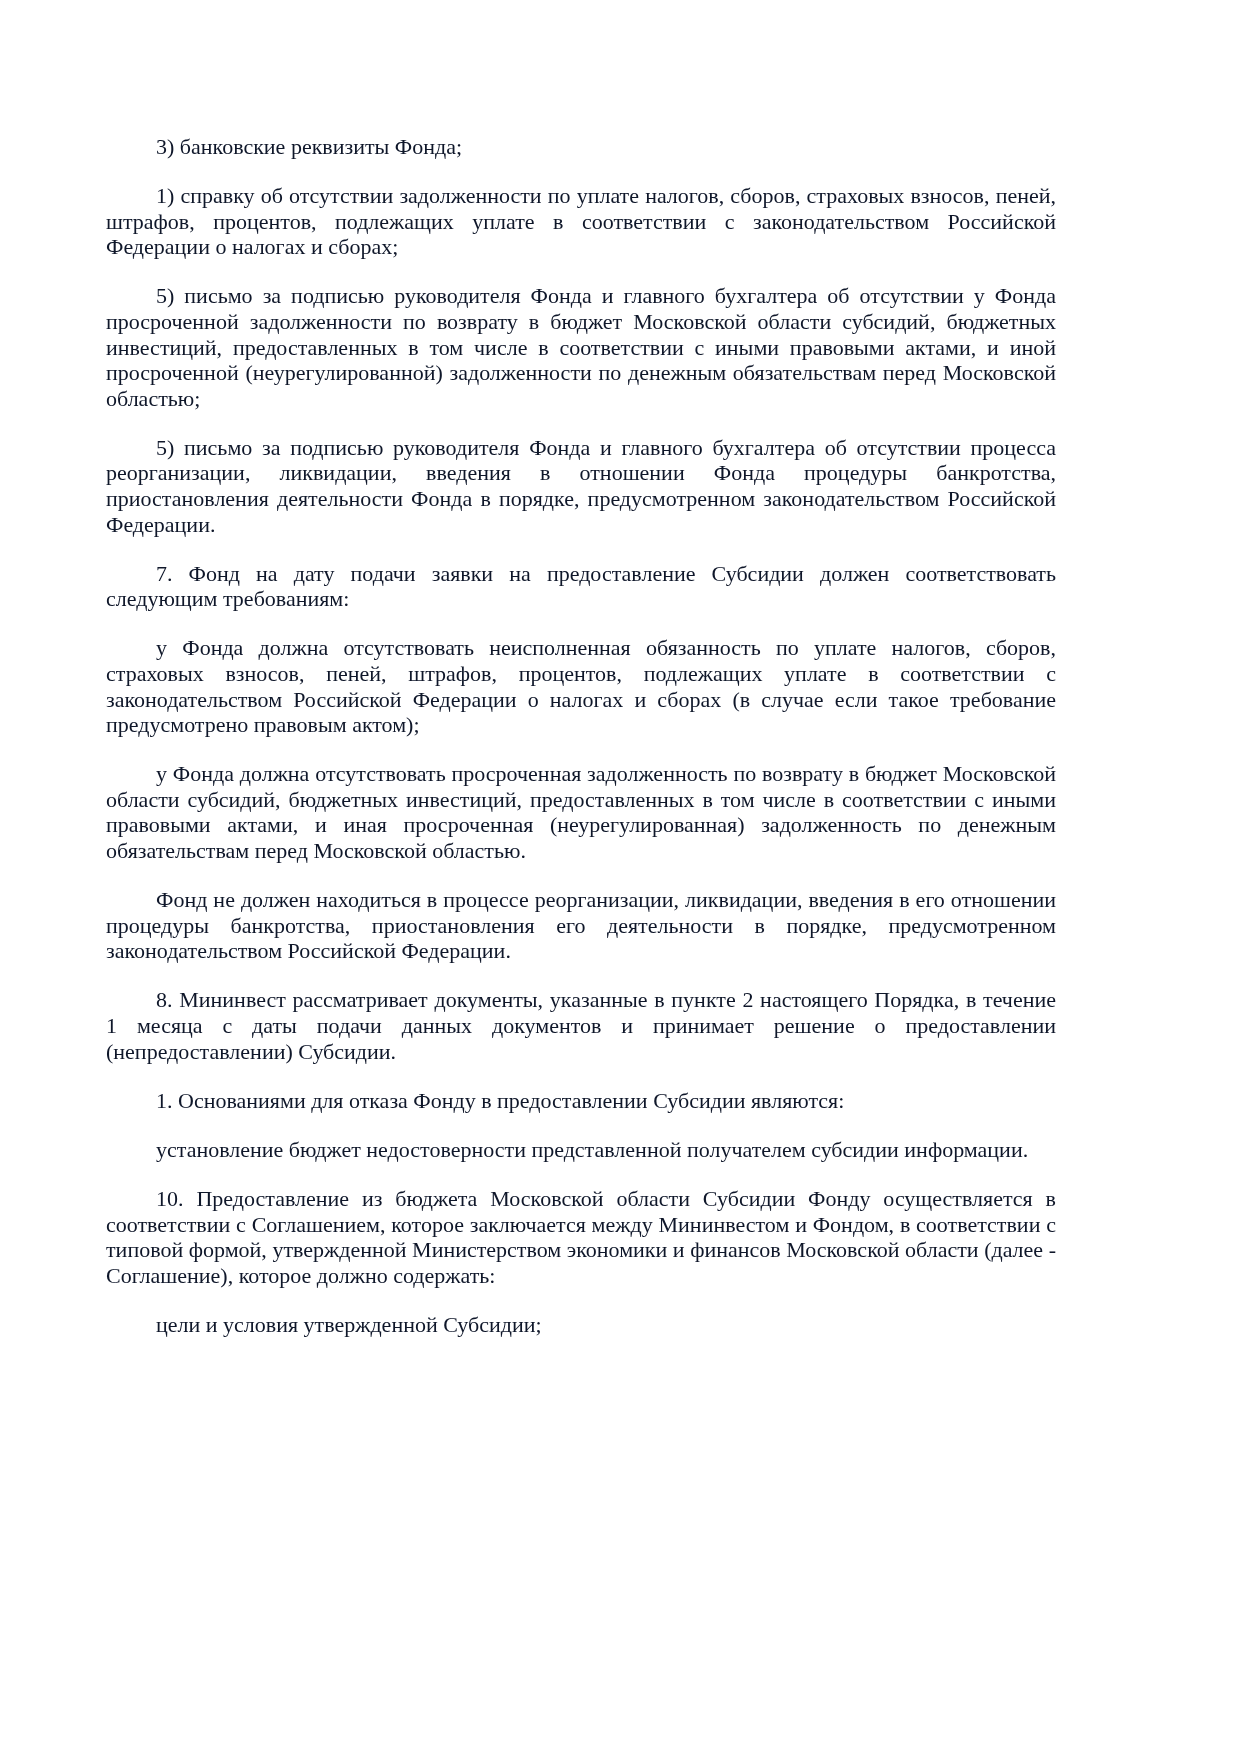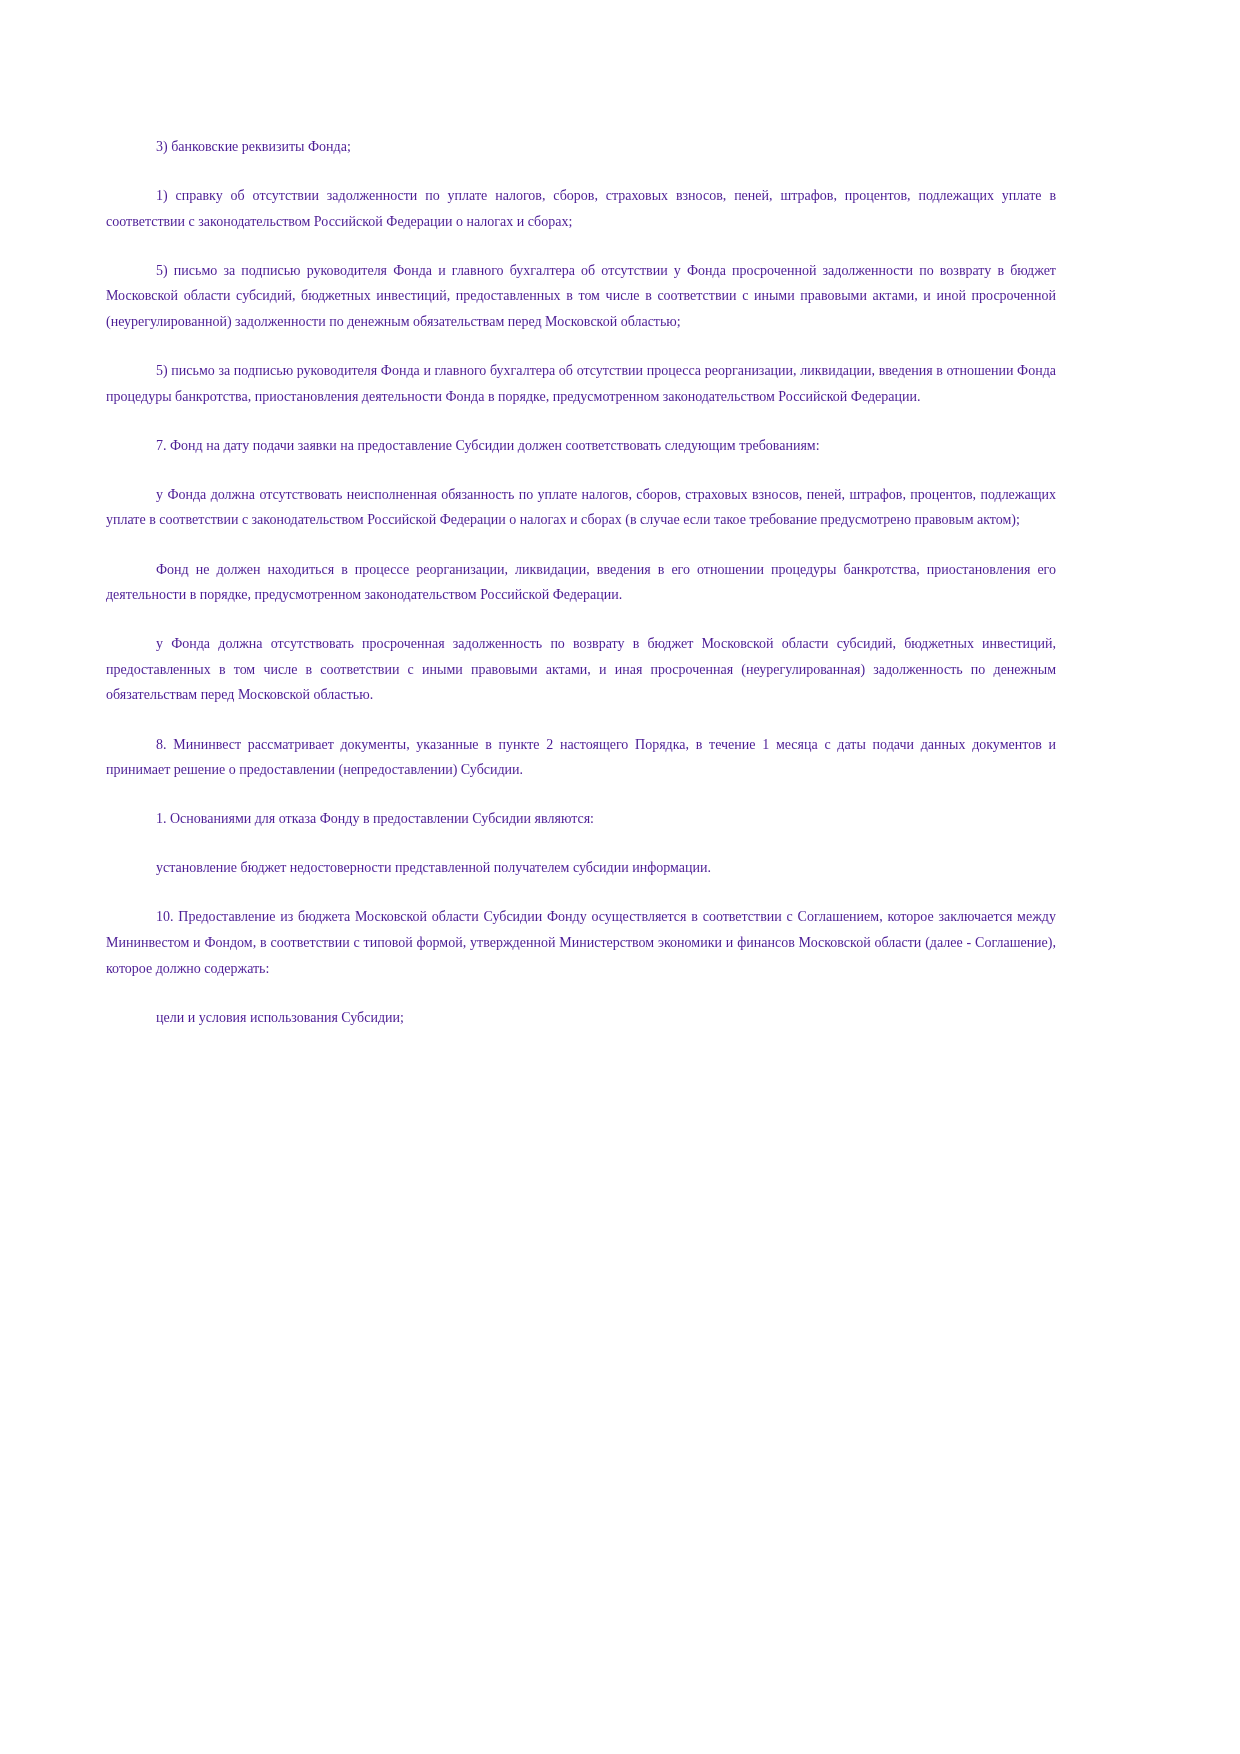--- a/index.html
+++ b/index.html
@@ -3,40 +3,40 @@
 <meta charset="utf-8">
 <style>
   html, body { margin: 0; padding: 0; background: #ffffff; }
   body { width: 1240px; height: 1754px; position: relative; overflow: hidden; }
   .page {
     position: absolute;
     left: 106px;
     top: 134px;
     width: 950px;
     font-family: "Liberation Serif", "DejaVu Serif", serif;
-    font-size: 14px;
+    font-size: 22px;
     line-height: 25.6px;
-    color: #4c1d95;
+    color: #0f172a;
   }
   .para {
     margin: 0 0 23.5px 0;
     text-align: justify;
     text-indent: 50px;
   }
 </style>
 </head>
 <body>
 
 <div class="page">
   <p class="para">3) банковские реквизиты Фонда;</p>
   <p class="para">1) справку об отсутствии задолженности по уплате налогов, сборов, страховых взносов, пеней, штрафов, процентов, подлежащих уплате в соответствии с законодательством Российской Федерации о налогах и сборах;</p>
   <p class="para">5) письмо за подписью руководителя Фонда и главного бухгалтера об отсутствии у Фонда просроченной задолженности по возврату в бюджет Московской области субсидий, бюджетных инвестиций, предоставленных в том числе в соответствии с иными правовыми актами, и иной просроченной (неурегулированной) задолженности по денежным обязательствам перед Московской областью;</p>
   <p class="para">5) письмо за подписью руководителя Фонда и главного бухгалтера об отсутствии процесса реорганизации, ликвидации, введения в отношении Фонда процедуры банкротства, приостановления деятельности Фонда в порядке, предусмотренном законодательством Российской Федерации.</p>
   <p class="para">7. Фонд на дату подачи заявки на предоставление Субсидии должен соответствовать следующим требованиям:</p>
   <p class="para">у Фонда должна отсутствовать неисполненная обязанность по уплате налогов, сборов, страховых взносов, пеней, штрафов, процентов, подлежащих уплате в соответствии с законодательством Российской Федерации о налогах и сборах (в случае если такое требование предусмотрено правовым актом);</p>
+  <p class="para">у Фонда должна отсутствовать просроченная задолженность по возврату в бюджет Московской области субсидий, бюджетных инвестиций, предоставленных в том числе в соответствии с иными правовыми актами, и иная просроченная (неурегулированная) задолженность по денежным обязательствам перед Московской областью.</p>
   <p class="para">Фонд не должен находиться в процессе реорганизации, ликвидации, введения в его отношении процедуры банкротства, приостановления его деятельности в порядке, предусмотренном законодательством Российской Федерации.</p>
-  <p class="para">у Фонда должна отсутствовать просроченная задолженность по возврату в бюджет Московской области субсидий, бюджетных инвестиций, предоставленных в том числе в соответствии с иными правовыми актами, и иная просроченная (неурегулированная) задолженность по денежным обязательствам перед Московской областью.</p>
   <p class="para">8. Мининвест рассматривает документы, указанные в пункте 2 настоящего Порядка, в течение 1 месяца с даты подачи данных документов и принимает решение о предоставлении (непредоставлении) Субсидии.</p>
   <p class="para">1. Основаниями для отказа Фонду в предоставлении Субсидии являются:</p>
   <p class="para">установление бюджет недостоверности представленной получателем субсидии информации.</p>
   <p class="para">10. Предоставление из бюджета Московской области Субсидии Фонду осуществляется в соответствии с Соглашением, которое заключается между Мининвестом и Фондом, в соответствии с типовой формой, утвержденной Министерством экономики и финансов Московской области (далее - Соглашение), которое должно содержать:</p>
-  <p class="para">цели и условия использования Субсидии;</p>
+  <p class="para">цели и условия утвержденной Субсидии;</p>
 </div>
 
 </body></html>

